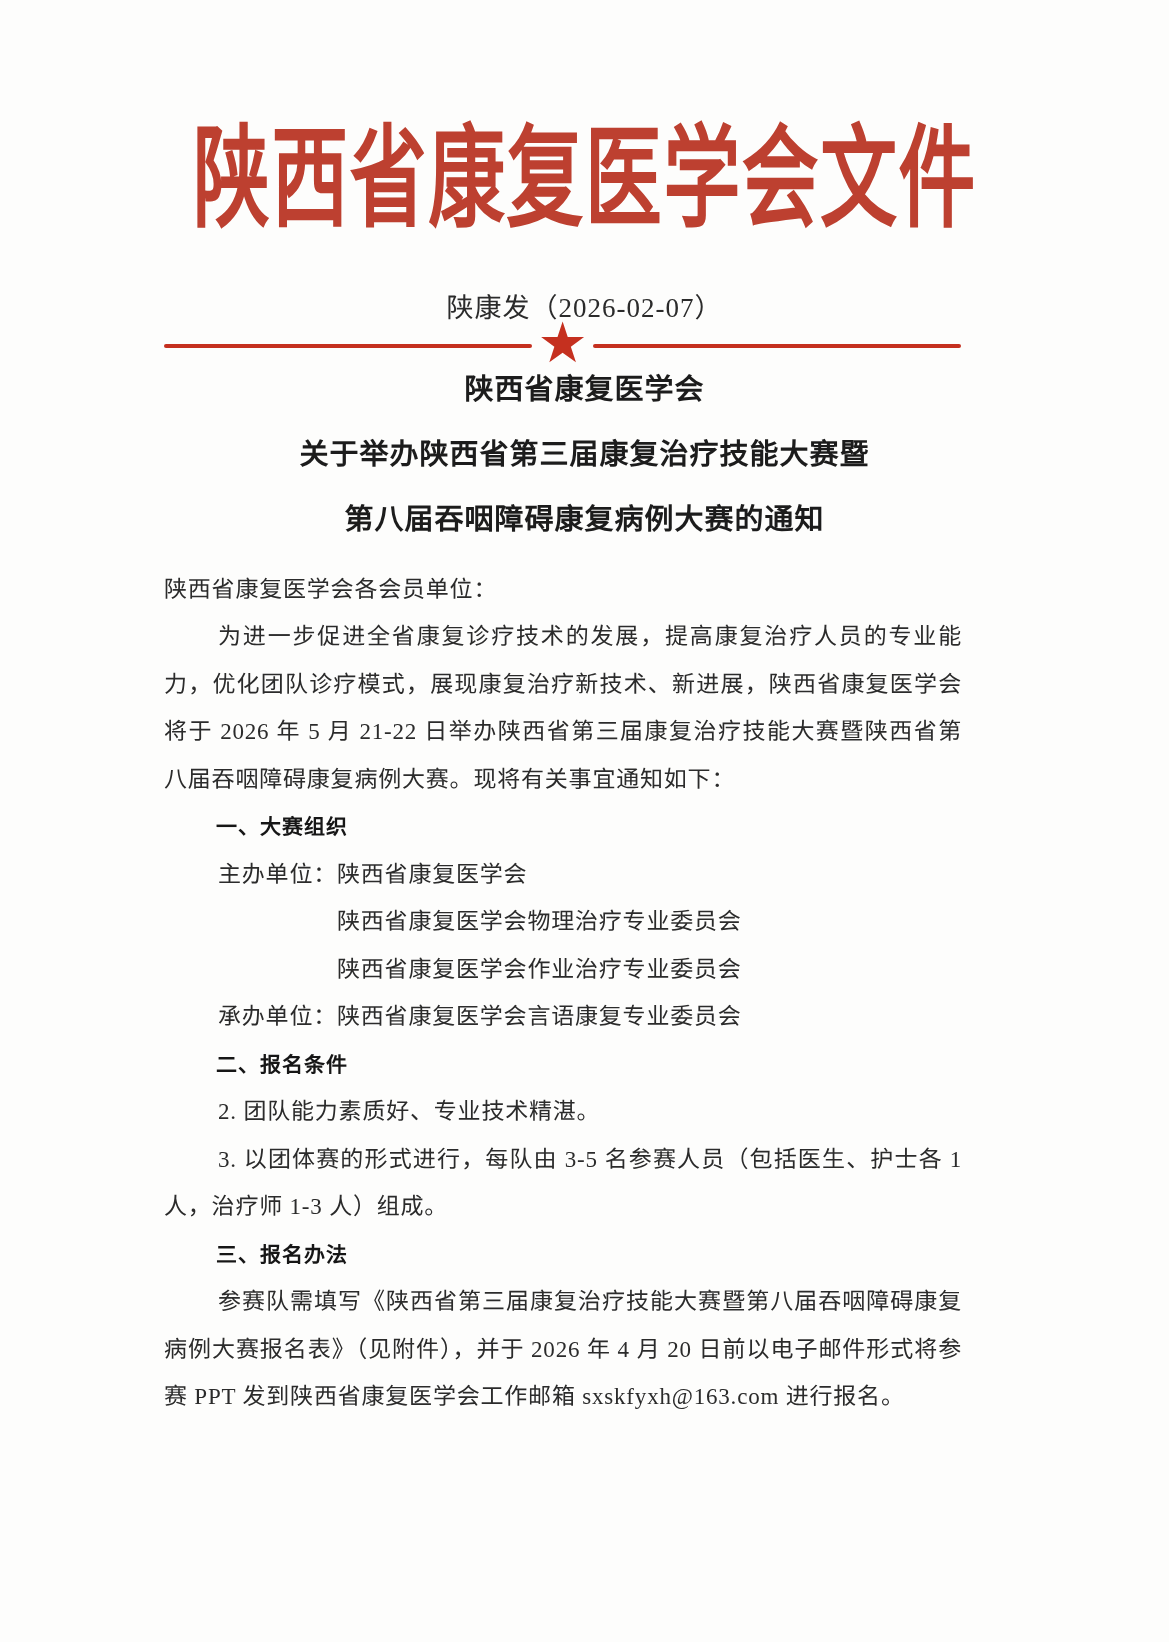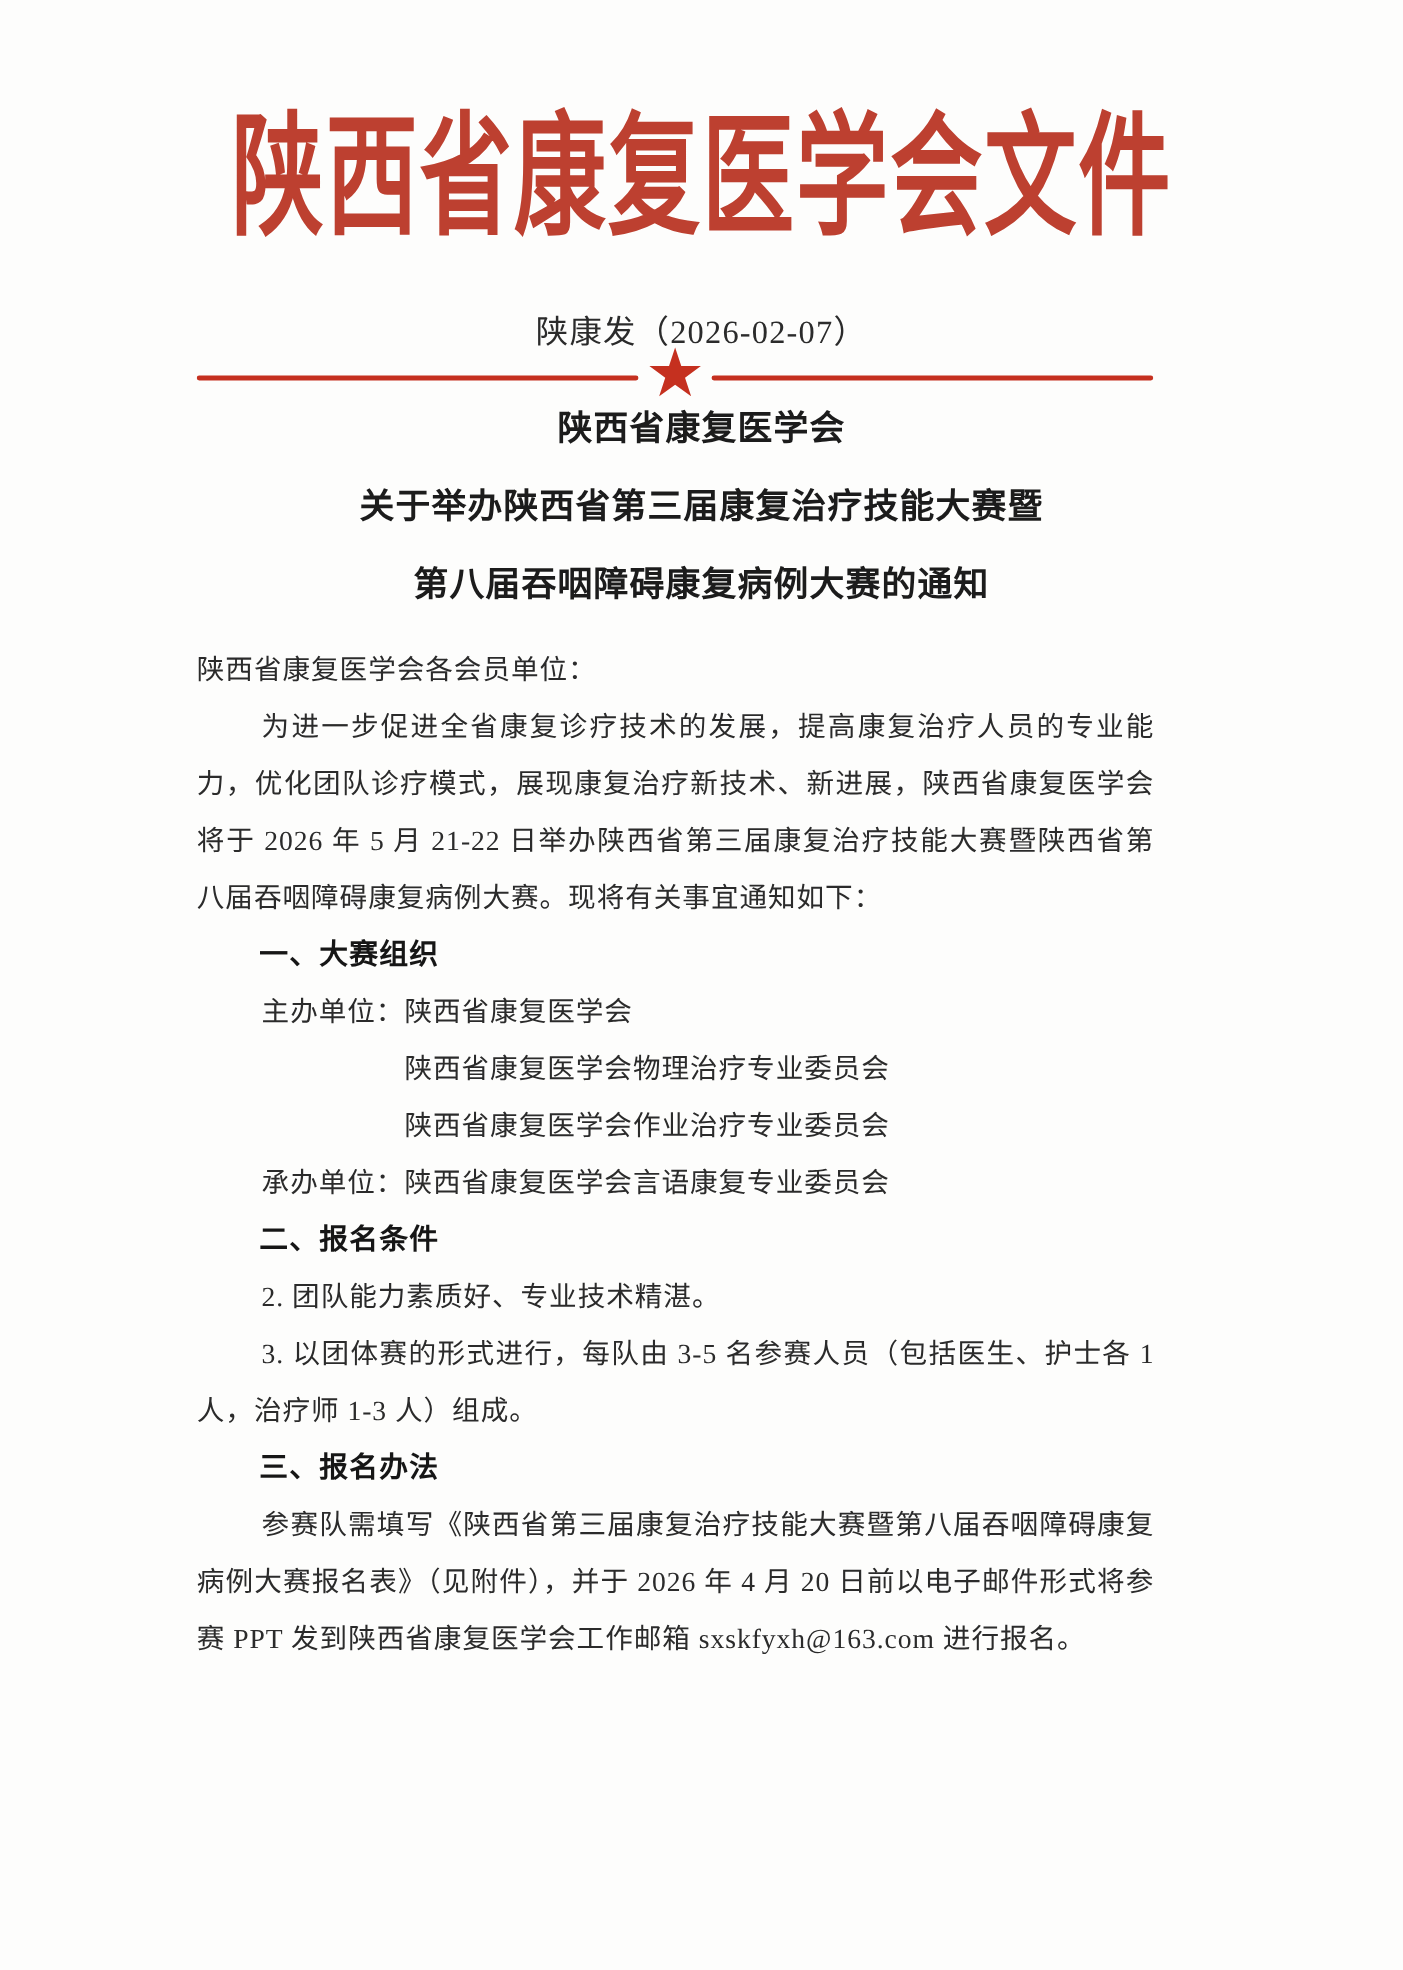--- a/index.html
+++ b/index.html
@@ -8,21 +8,21 @@
     width: 1169px;
     height: 1642px;
     margin: 0 auto;
     background: #fdfdfc;
     overflow: hidden;
     font-family: "Liberation Serif", serif;
     color: #262626;
   }
   
   .letterhead-wrap {
-    padding-top: 89px;
+    padding-top: 120px;
     text-align: center;
     white-space: nowrap;
   }
   .letterhead-text {
     display: inline-block;
     font-size: 96px;
     font-weight: 700;
     line-height: 1.25;
     letter-spacing: 2px;
     color: #bd4030;
@@ -78,21 +78,21 @@
     line-height: 47.5px;
     letter-spacing: 0.8px;
     color: #2b2b2b;
   }
   .doc-body p { margin: 0; }
   .para { text-align: justify; }
   .indent { text-indent: 54px; }
   .sec-heading {
     font-family: "Liberation Sans", sans-serif;
     font-weight: 700;
-    font-size: 24px;
+    font-size: 21px;
     color: #161616;
     text-indent: 52px;
     letter-spacing: 1px;
   }
   .org-row { display: flex; align-items: flex-end; }
   .org-label { flex: none; padding-left: 54px; white-space: nowrap; }
   .org-list { flex: 1; }
   .org-item { text-align: left; }
 </style>
 </head>

